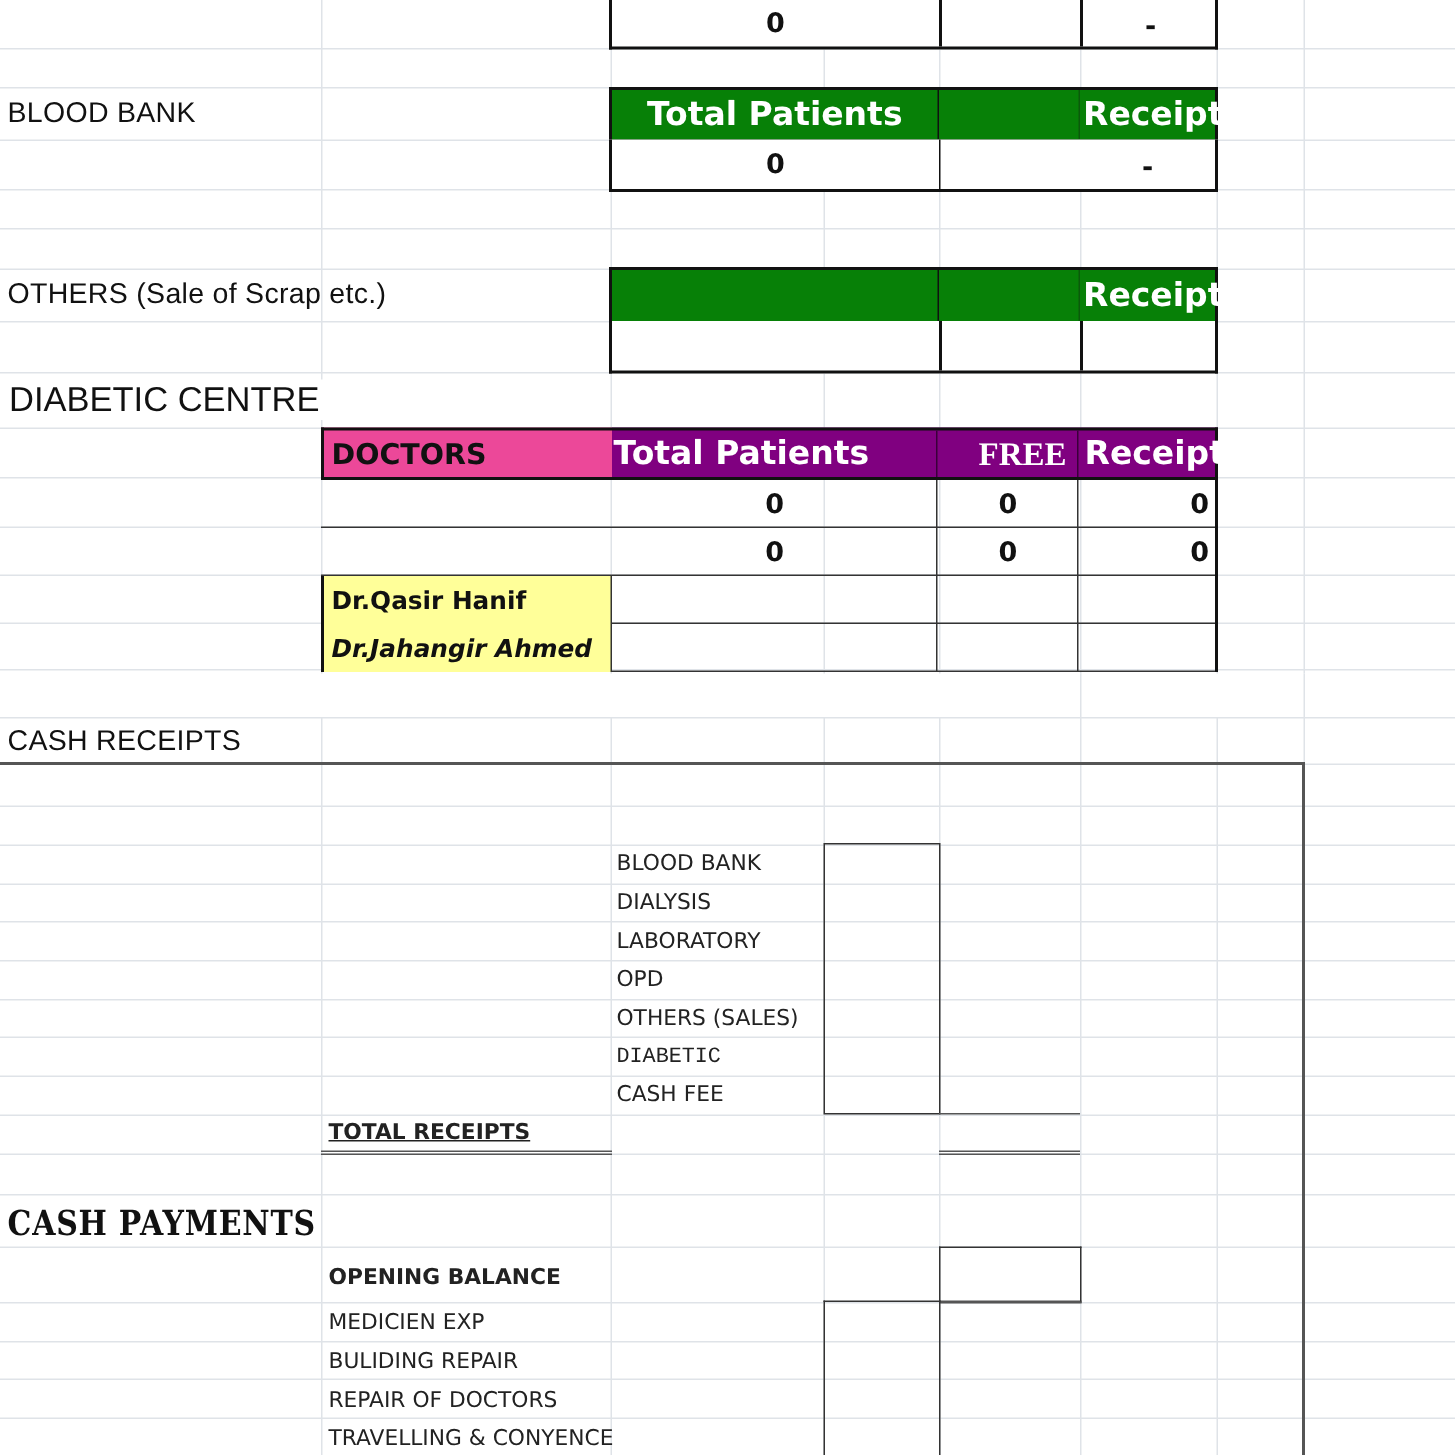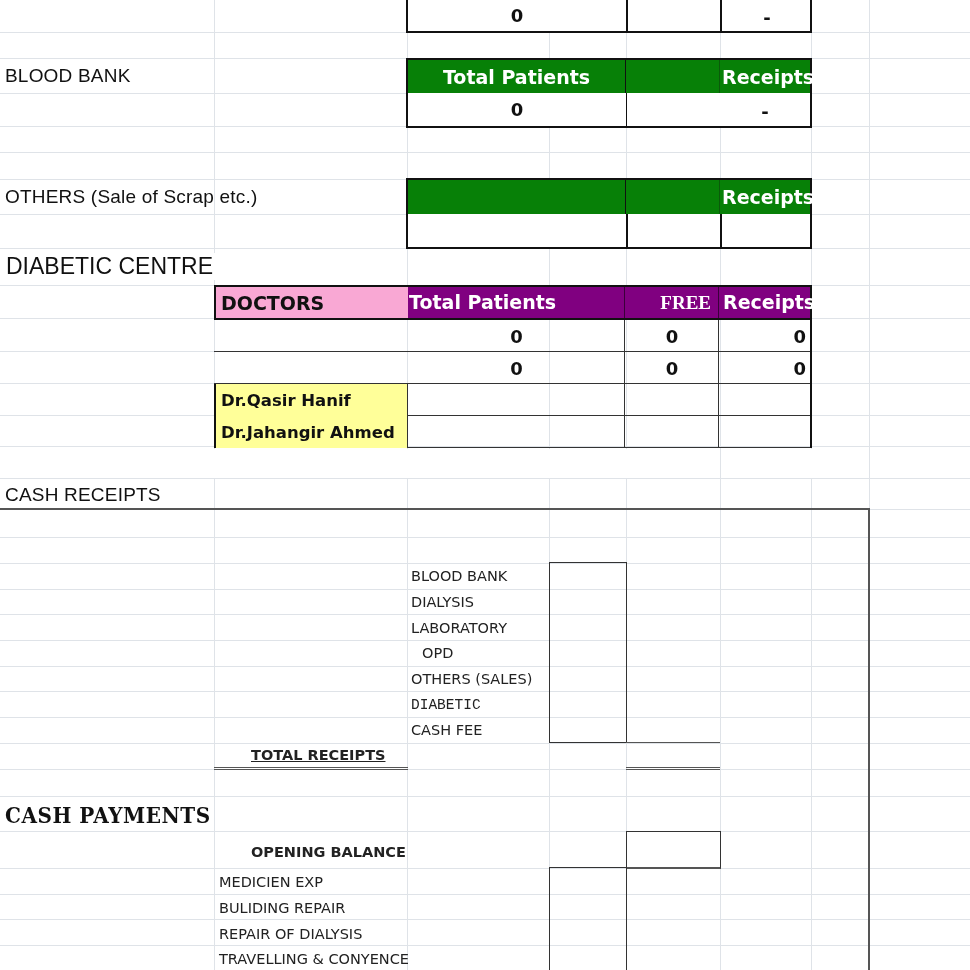--- a/index.html
+++ b/index.html
@@ -3,29 +3,29 @@
 <meta charset="utf-8">
 <style>
   html,body{margin:0;padding:0;background:#fff;}
   body{width:970px;height:970px;position:relative;overflow:hidden;font-family:"Liberation Sans",sans-serif;}
   .gv{position:absolute;top:0;bottom:0;width:1px;background:#dfe3e8;}
   .gh{position:absolute;left:0;right:0;height:1px;background:#dfe3e8;}
   .abs{position:absolute;box-sizing:border-box;}
   .lbl{position:absolute;white-space:nowrap;color:#111;}
   .sec{font-family:"Liberation Sans",sans-serif;font-size:19px;letter-spacing:0.2px;}
   .big{font-size:23px;}
-  .hdr{color:#fff;font-weight:bold;font-size:19px;font-family:"DejaVu Sans",sans-serif;display:flex;align-items:center;}
+  .hdr{color:#fff;font-weight:bold;font-size:22px;font-family:"DejaVu Sans",sans-serif;display:flex;align-items:center;}
   .green{background:#078007;}
   .purple{background:#800080;}
-  .cyan{background:#f9a8d4;}
+  .cyan{background:#ec4899;}
   .yellow{background:#ffff99;}
   .val{font-family:"DejaVu Sans",sans-serif;font-weight:bold;font-size:18px;color:#111;display:flex;align-items:center;}
   .bk{border:2px solid #111;}
   .item{font-family:"DejaVu Sans",sans-serif;font-size:14.5px;color:#222;}
-  .bold{font-weight:bold;margin-left:32px;}
+  .bold{font-weight:bold;}
   .doc{font-family:"DejaVu Sans",sans-serif;font-weight:bold;font-size:16.5px;color:#111;display:flex;align-items:center;padding-left:5px;}
   .cashpay{font-family:"DejaVu Serif",serif;font-weight:bold;font-size:20px;letter-spacing:0.5px;transform:scaleY(1.15);}
 </style>
 </head>
 <body>
 
 <div>
   <div class="gv" style="left:214px"></div>
   <div class="gv" style="left:407px"></div>
   <div class="gv" style="left:549px"></div>
@@ -121,54 +121,54 @@
     <div class="abs val" style="left:195px;top:0;width:216px;height:32px;justify-content:center;border-right:1px solid #333;">0</div>
     <div class="abs val" style="left:412px;top:0;width:93px;height:32px;justify-content:center;border-right:1px solid #333;">0</div>
     <div class="abs val" style="left:506px;top:0;width:92px;height:32px;justify-content:flex-end;padding-right:4px;box-sizing:border-box;border-right:2px solid #111;">0</div>
   </div>
   <div class="abs" style="left:0;top:99px;width:598px;height:32px;border-bottom:1px solid #333;">
     <div class="abs yellow doc" style="left:0;top:0;width:194px;height:32px;border-left:2px solid #111;border-right:1px solid #333;">Dr.Qasir Hanif</div>
     <div class="abs val" style="left:195px;top:0;width:216px;height:32px;justify-content:center;border-right:1px solid #333;"></div>
     <div class="abs val" style="left:412px;top:0;width:93px;height:32px;justify-content:center;border-right:1px solid #333;"></div>
     <div class="abs val" style="left:506px;top:0;width:92px;height:32px;border-right:2px solid #111;"></div>
   </div>
-  <div class="abs" style="left:0;top:131px;width:598px;height:32px;border-bottom:1px solid #333;">
+  <div class="abs" style="left:0;top:131px;width:598px;height:32px;border-bottom:1px solid #333;font-style:italic;">
     <div class="abs yellow doc" style="left:0;top:0;width:194px;height:32px;border-left:2px solid #111;border-right:1px solid #333;">Dr.Jahangir Ahmed</div>
     <div class="abs val" style="left:195px;top:0;width:216px;height:32px;justify-content:center;border-right:1px solid #333;"></div>
     <div class="abs val" style="left:412px;top:0;width:93px;height:32px;justify-content:center;border-right:1px solid #333;"></div>
     <div class="abs val" style="left:506px;top:0;width:92px;height:32px;border-right:2px solid #111;"></div>
   </div>
 </div>
 
 <div class="abs" style="left:0;top:449px;width:970px;height:29px;background:#fff;">
   <div class="abs" style="left:720px;top:0;width:1px;height:29px;background:#dfe3e8"></div>
   <div class="abs" style="left:869px;top:0;width:1px;height:29px;background:#dfe3e8"></div>
 </div>
 
 <div class="lbl sec" style="left:5px;top:484px;">CASH RECEIPTS</div>
 <div class="abs" style="left:0;top:508px;width:870px;height:2px;background:#555;"></div>
 <div class="abs" style="left:868px;top:508px;width:2px;height:462px;background:#555;"></div>
 
 <div class="lbl item" style="left:411px;top:568px;">BLOOD BANK</div>
 <div class="lbl item" style="left:411px;top:594px;">DIALYSIS</div>
 <div class="lbl item" style="left:411px;top:620px;">LABORATORY</div>
-<div class="lbl item" style="left:411px;top:645px;margin-left:11px;">OPD</div>
+<div class="lbl item" style="left:411px;top:645px;">OPD</div>
 <div class="lbl item" style="left:411px;top:671px;">OTHERS (SALES)</div>
 <div class="lbl item" style="left:411px;top:697px;font-family:Liberation Mono, monospace;">DIABETIC</div>
 <div class="lbl item" style="left:411px;top:722px;">CASH FEE</div>
 
 <div class="abs" style="left:549px;top:562px;width:78px;height:181px;border:1px solid #333;background:transparent;"></div>
 <div class="abs" style="left:626px;top:742px;width:94px;height:1px;background:#555;"></div>
 
 <div class="lbl item bold" style="left:219px;top:747px;text-decoration:underline;">TOTAL RECEIPTS</div>
 <div class="abs" style="left:214px;top:767px;width:194px;height:3px;border-top:1px solid #555;border-bottom:1px solid #555;box-sizing:border-box;"></div>
 <div class="abs" style="left:626px;top:767px;width:94px;height:3px;border-top:1px solid #555;border-bottom:1px solid #555;box-sizing:border-box;"></div>
 
 <div class="lbl cashpay" style="left:5px;top:803px;">CASH PAYMENTS</div>
 <div class="lbl item bold" style="left:219px;top:844px;">OPENING BALANCE</div>
 <div class="abs" style="left:626px;top:831px;width:95px;height:38px;border:1px solid #333;border-bottom:2px solid #555;"></div>
 
 <div class="lbl item" style="left:219px;top:874px;">MEDICIEN EXP</div>
 <div class="lbl item" style="left:219px;top:900px;">BULIDING REPAIR</div>
-<div class="lbl item" style="left:219px;top:926px;">REPAIR OF DIALYSIS</div>
+<div class="lbl item" style="left:219px;top:926px;">REPAIR OF DOCTORS</div>
 <div class="lbl item" style="left:219px;top:951px;">TRAVELLING &amp; CONYENCE</div>
 
 <div class="abs" style="left:549px;top:867px;width:78px;height:110px;border:1px solid #333;border-bottom:none;"></div>
 
 </body></html>

